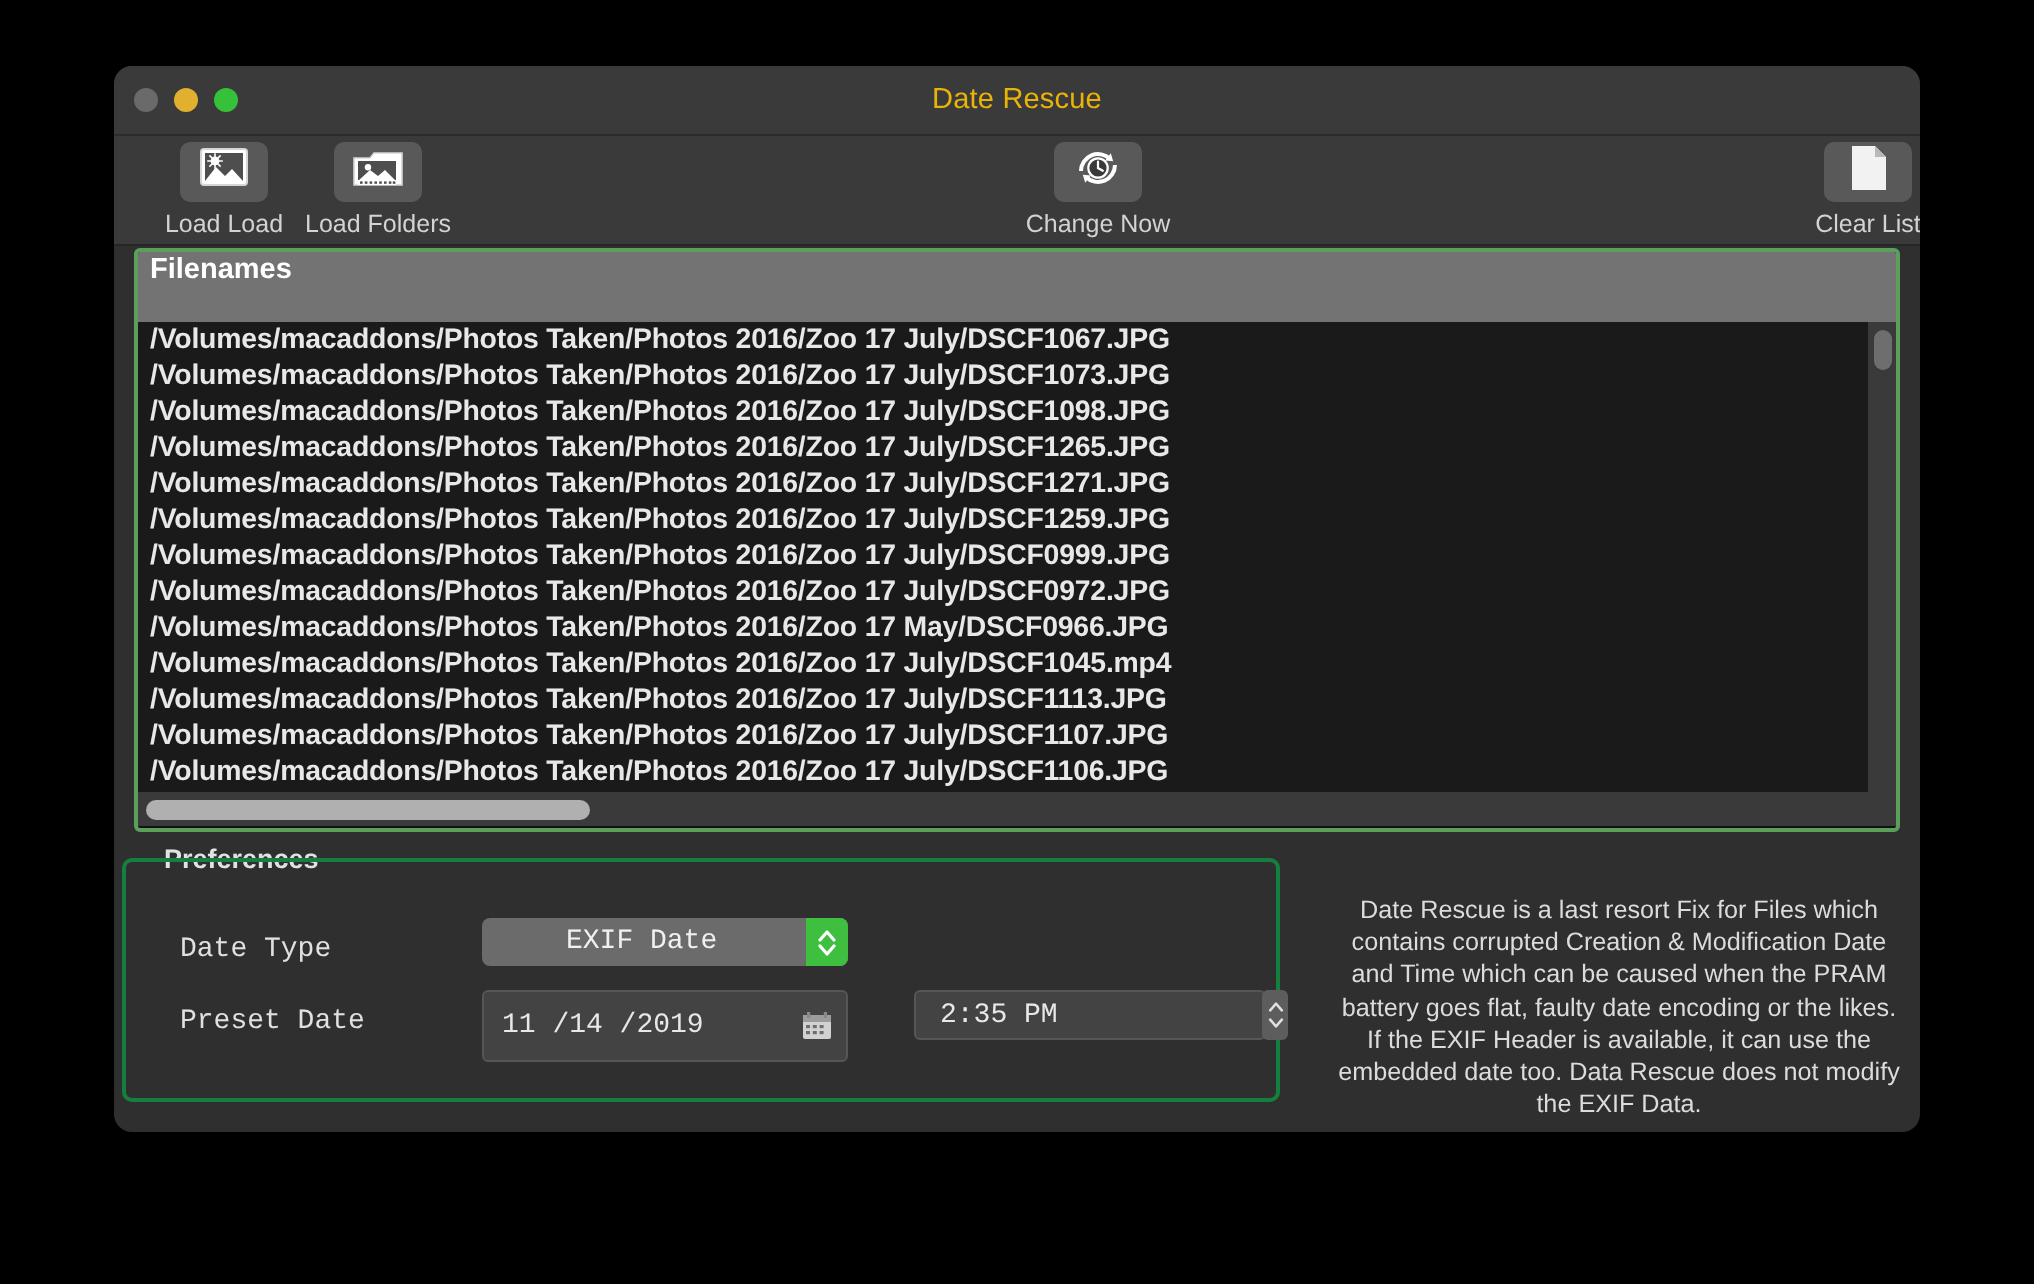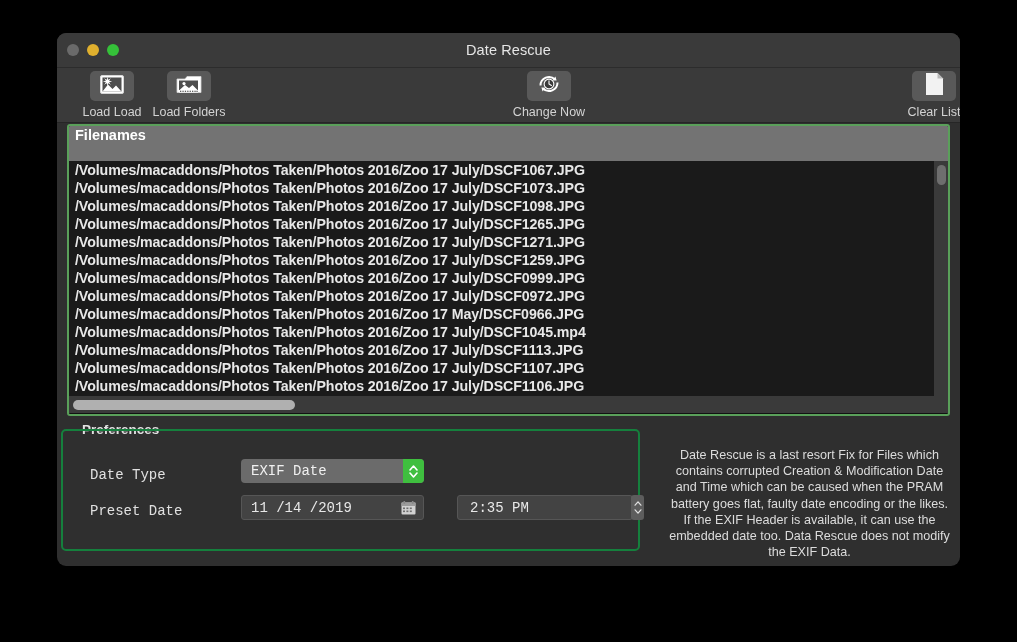--- a/index.html
+++ b/index.html
@@ -46,21 +46,21 @@
     border-radius: 50%;
   }
   .light.close   { background: #6a6a6a; }
   .light.min     { background: #e0b02e; }
   .light.max     { background: #35c139; }
   #window-title {
     position: absolute;
     left: 0; right: 0; top: 9px;
     text-align: center;
     font-size: 14.5px;
-    color: #e5e5e5;
+    color: #eab308;
     letter-spacing: 0.1px;
   }
 
   
   #toolbar {
     position: relative;
     height: 54px;
     background: #3a3a3a;
     border-bottom: 1px solid #262626;
   }
@@ -205,20 +205,21 @@
     top: 28px;
     width: 183px;
     height: 24px;
     background: #6b6b6b;
     border-radius: 4px;
     box-sizing: border-box;
     display: flex;
     align-items: center;
     overflow: hidden;
     cursor: default;
+    padding-left: 32px;
   }
   #date-type-value {
     flex: 1;
     padding-left: 10px;
     font-size: 14px;
     color: #f0f0f0;
   }
   #date-type-arrows {
     width: 21px;
     height: 100%;
@@ -229,21 +230,21 @@
     justify-content: center;
     gap: 1px;
   }
 
   
   #preset-date-field {
     position: absolute;
     left: 178px;
     top: 64px;
     width: 183px;
-    height: 25px;
+    height: 36px;
     background: #434343;
     border: 1px solid #565656;
     border-radius: 3px;
     box-sizing: border-box;
     display: flex;
     align-items: center;
     cursor: text;
   }
   #preset-date-value {
     flex: 1;

